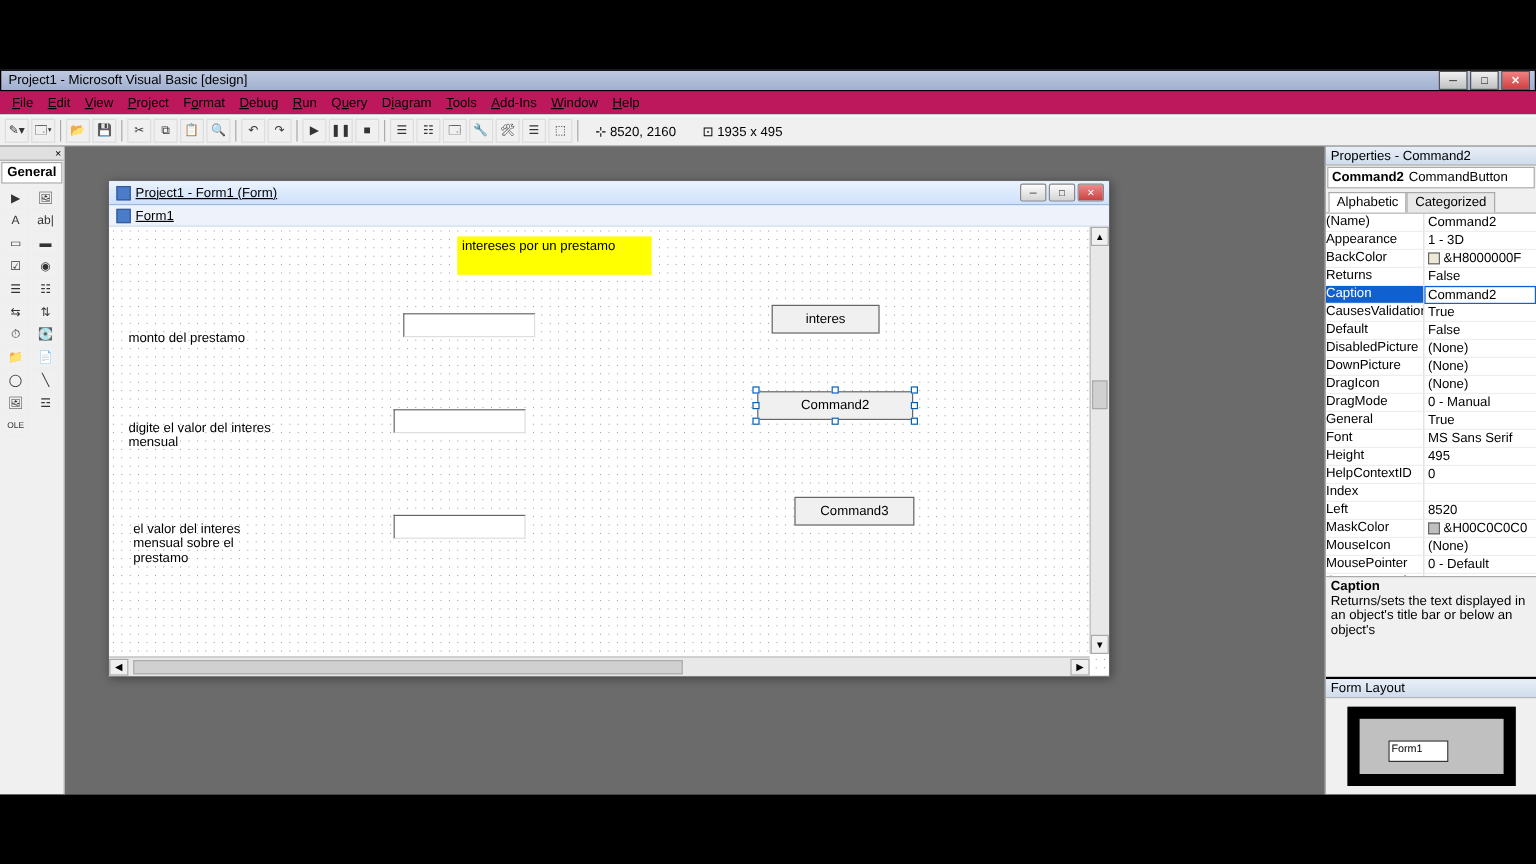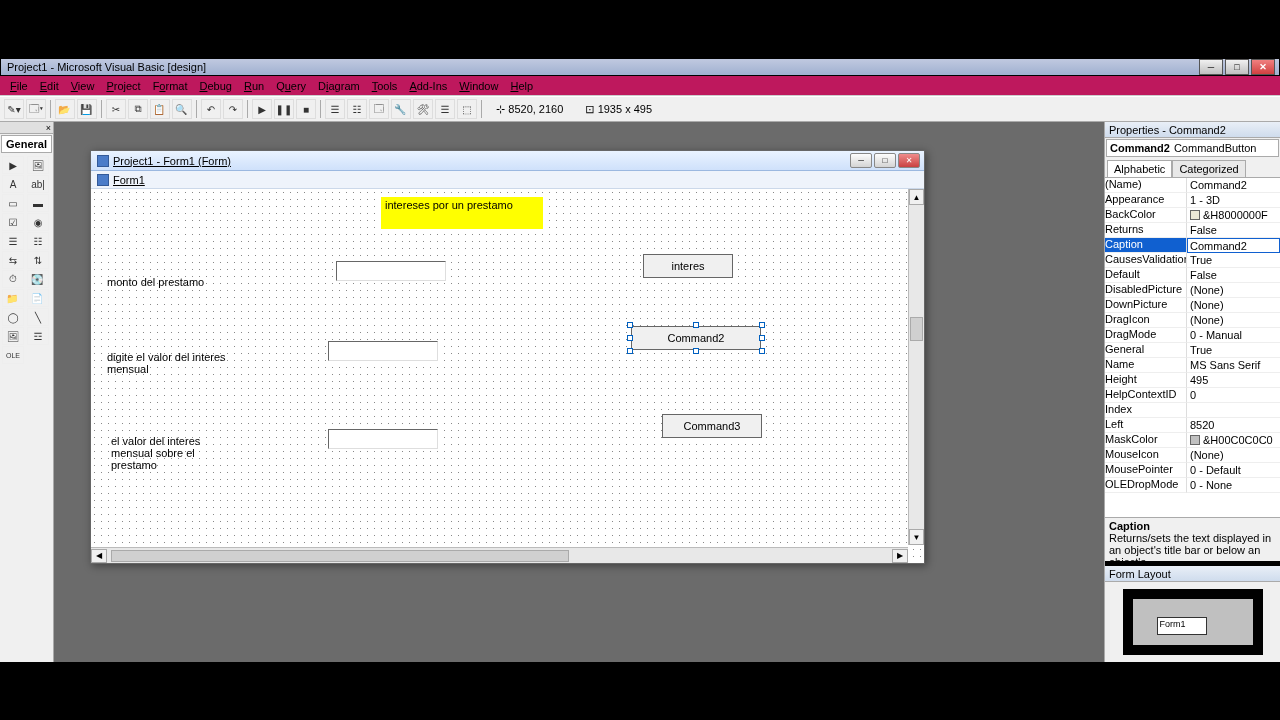--- a/index.html
+++ b/index.html
@@ -85,21 +85,21 @@
   .prow { display:flex; height:15px; font-size:11px; }
   .prow .pn { width:82px; padding-left:0; border-right:1px solid #ddd; border-bottom:1px solid #eee; overflow:hidden; white-space:nowrap;}
   .prow .pv { flex:1; padding-left:3px; border-bottom:1px solid #eee; overflow:hidden; white-space:nowrap; display:flex; align-items:center; gap:3px;}
   .prow.sel .pn { background:#1060d0; color:#fff; }
   .prow.sel .pv { background:#fff; color:#000; border:1px solid #1060d0; height:15px; padding:0 2px;}
   .swatch { width:10px; height:10px; border:1px solid #666; }
 
   .props-help { border-top:1px solid #aaa; padding:2px 4px; font-size:11px; height:44px; }
   .props-help b { font-weight:bold; display:block; }
 
-  .form-layout { border-top:5px solid #000000; }
+  .form-layout { border-top:2px solid #000000;margin-top:40px; }
   .form-layout .fl-title { height:16px; padding:2px 4px; font-size:11px; background:linear-gradient(#e9eff7,#cfdced); border-bottom:1px solid #aaa; }
   .form-layout .fl-body { height:80px; background:#f0f0f0; padding:8px; display:flex; align-items:center; justify-content:center; }
   .monitor { width:140px; height:66px; background:#000; border:4px solid #000; position:relative; }
   .monitor .screen { position:absolute; top:6px; left:6px; right:6px; bottom:6px; background:#c0c0c0; }
   .monitor .mini-form { position:absolute; top:24px; left:30px; width:50px; height:18px; background:#fff; border:1px solid #333; font-size:9px; padding:1px 2px;}
 
 </style>
 </head>
 <body>
 
@@ -331,21 +331,21 @@
               <span>0 - Manual</span>
             </div>
           </div>
           <div class="prow">
             <div class="pn">General</div>
             <div class="pv">
               <span>True</span>
             </div>
           </div>
           <div class="prow">
-            <div class="pn">Name</div>
+            <div class="pn">Font</div>
             <div class="pv">
               <span>MS Sans Serif</span>
             </div>
           </div>
           <div class="prow">
             <div class="pn">Height</div>
             <div class="pv">
               <span>495</span>
             </div>
           </div>

